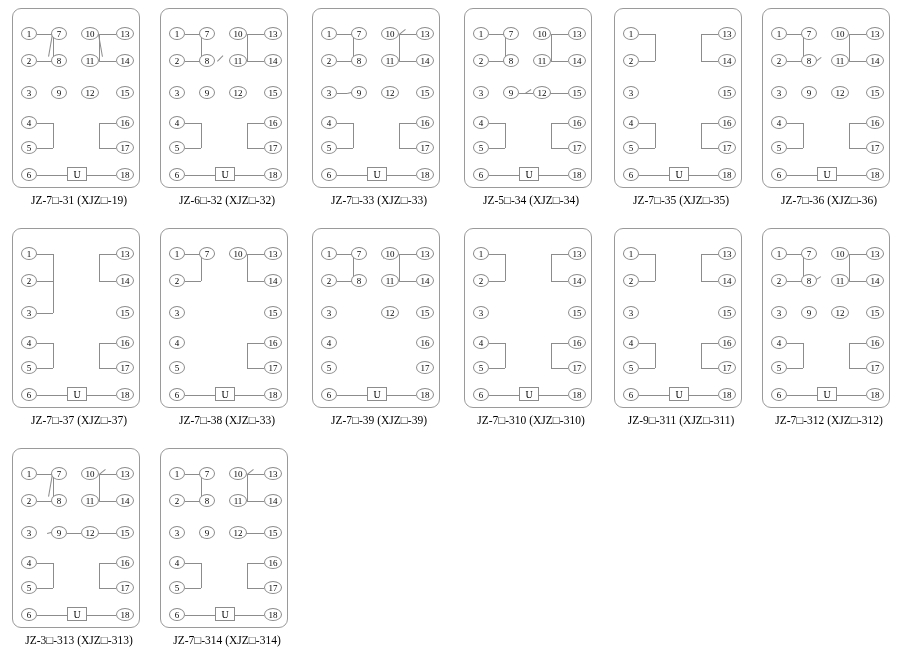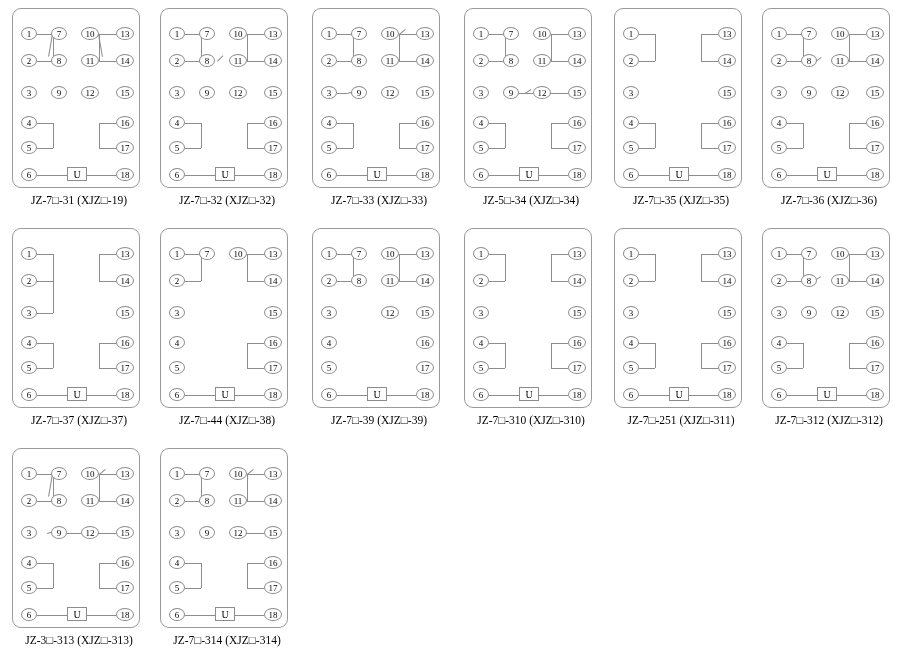--- a/index.html
+++ b/index.html
@@ -156,21 +156,21 @@
         <div class="term wide" style="left: 103px; top: 18px;">13</div>
         <div class="term wide" style="left: 103px; top: 45px;">14</div>
         <div class="term wide" style="left: 103px; top: 77px;">15</div>
         <div class="term wide" style="left: 103px; top: 107px;">16</div>
         <div class="term wide" style="left: 103px; top: 132px;">17</div>
         <div class="term wide" style="left: 103px; top: 159px;">18</div>
         <div class="ubox" style="left: 54px; top: 158px;">U</div>
         <div class="wire h" style="left: 24px; top: 165.5px; width: 30px;"></div>
         <div class="wire h" style="left: 74px; top: 165.5px; width: 29px;"></div>
       </div>
-      <div class="caption">JZ-7□-32 (XJZ□-32)</div>
+      <div class="caption">JZ-6□-32 (XJZ□-32)</div>
     </div>
     <div class="cell" style="left: 306px; top: 8px;">
       <div class="panel">
         <div class="wire h" style="left: 24px; top: 24.5px; width: 16px;"></div>
         <div class="wire v" style="left: 40px; top: 24.5px; height: 27px;"></div>
         <div class="wire h" style="left: 24px; top: 51.5px; width: 16px;"></div>
         <div class="wire h" style="left: 86px; top: 24.5px; width: 17px;"></div>
         <div class="wire v" style="left: 86px; top: 24.5px; height: 27px;"></div>
         <div class="wire h" style="left: 86px; top: 51.5px; width: 17px;"></div>
         <div class="diag" style="left: 86px; top: 24.5px; width: 7.81025px; transform: rotate(-39.8056deg);"></div>
@@ -380,21 +380,21 @@
         <div class="term wide" style="left: 103px; top: 18px;">13</div>
         <div class="term wide" style="left: 103px; top: 45px;">14</div>
         <div class="term wide" style="left: 103px; top: 77px;">15</div>
         <div class="term wide" style="left: 103px; top: 107px;">16</div>
         <div class="term wide" style="left: 103px; top: 132px;">17</div>
         <div class="term wide" style="left: 103px; top: 159px;">18</div>
         <div class="ubox" style="left: 54px; top: 158px;">U</div>
         <div class="wire h" style="left: 24px; top: 165.5px; width: 30px;"></div>
         <div class="wire h" style="left: 74px; top: 165.5px; width: 29px;"></div>
       </div>
-      <div class="caption">JZ-7□-44 (XJZ□-38)</div>
+      <div class="caption">JZ-7□-38 (XJZ□-33)</div>
     </div>
     <div class="cell" style="left: 306px; top: 228px;">
       <div class="panel">
         <div class="wire h" style="left: 24px; top: 24.5px; width: 16px;"></div>
         <div class="wire v" style="left: 40px; top: 24.5px; height: 27px;"></div>
         <div class="wire h" style="left: 24px; top: 51.5px; width: 16px;"></div>
         <div class="wire h" style="left: 86px; top: 24.5px; width: 17px;"></div>
         <div class="wire v" style="left: 86px; top: 24.5px; height: 27px;"></div>
         <div class="wire h" style="left: 86px; top: 51.5px; width: 17px;"></div>
         <div class="diag" style="left: 70px; top: 28.5px; width: 10px; transform: rotate(-36.8699deg);"></div>
@@ -476,21 +476,21 @@
         <div class="term wide" style="left: 103px; top: 18px;">13</div>
         <div class="term wide" style="left: 103px; top: 45px;">14</div>
         <div class="term wide" style="left: 103px; top: 77px;">15</div>
         <div class="term wide" style="left: 103px; top: 107px;">16</div>
         <div class="term wide" style="left: 103px; top: 132px;">17</div>
         <div class="term wide" style="left: 103px; top: 159px;">18</div>
         <div class="ubox" style="left: 54px; top: 158px;">U</div>
         <div class="wire h" style="left: 24px; top: 165.5px; width: 30px;"></div>
         <div class="wire h" style="left: 74px; top: 165.5px; width: 29px;"></div>
       </div>
-      <div class="caption">JZ-7□-251 (XJZ□-311)</div>
+      <div class="caption">JZ-9□-311 (XJZ□-311)</div>
     </div>
     <div class="cell" style="left: 756px; top: 228px;">
       <div class="panel">
         <div class="wire h" style="left: 24px; top: 24.5px; width: 16px;"></div>
         <div class="wire v" style="left: 40px; top: 24.5px; height: 27px;"></div>
         <div class="wire h" style="left: 24px; top: 51.5px; width: 16px;"></div>
         <div class="wire h" style="left: 86px; top: 24.5px; width: 17px;"></div>
         <div class="wire v" style="left: 86px; top: 24.5px; height: 27px;"></div>
         <div class="wire h" style="left: 86px; top: 51.5px; width: 17px;"></div>
         <div class="diag" style="left: 50px; top: 51.5px; width: 9.43398px; transform: rotate(-32.0054deg);"></div>

